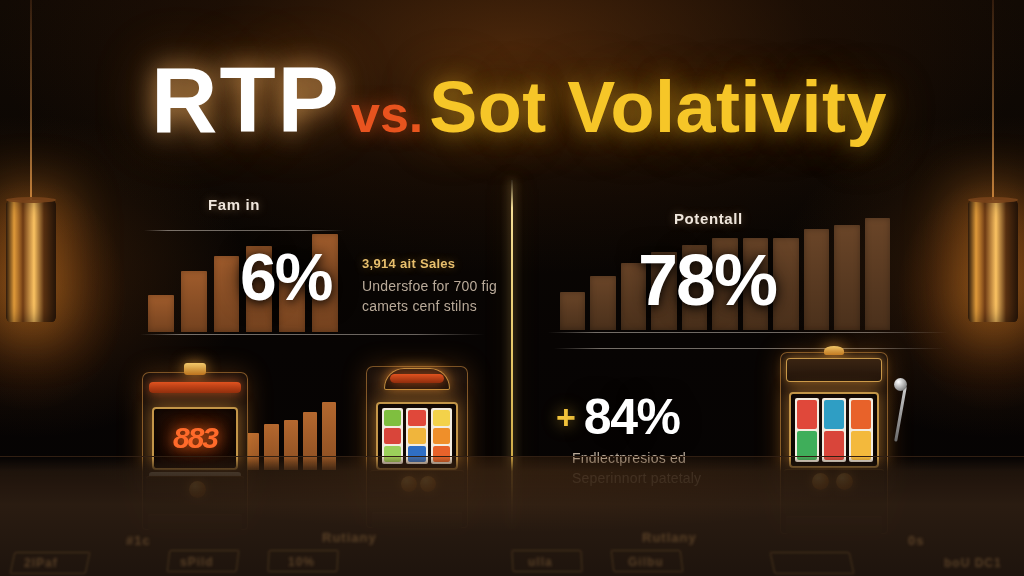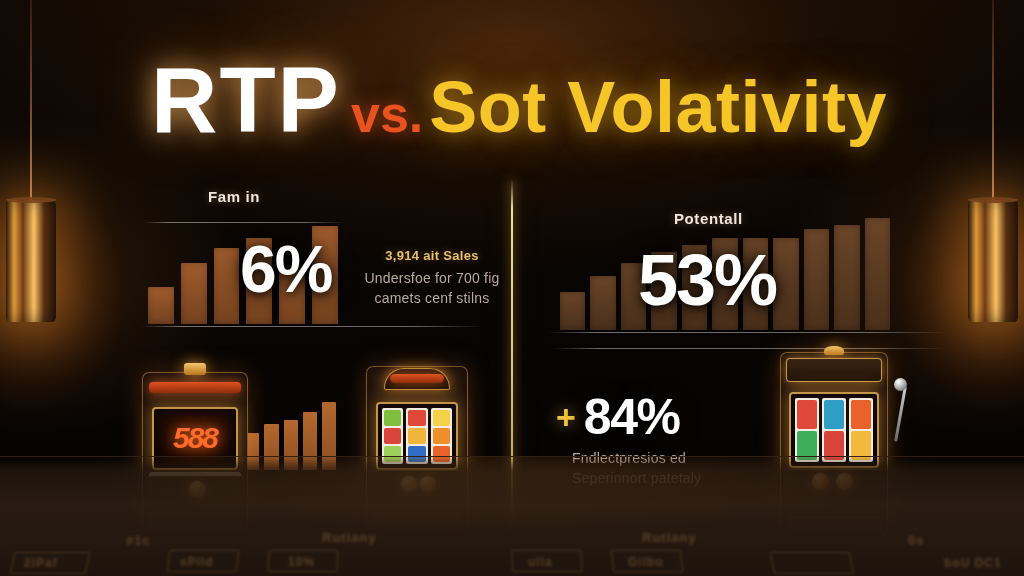--- a/index.html
+++ b/index.html
@@ -97,21 +97,21 @@
 
   
   #divider{
     position:absolute; left:511px; top:180px; width:2px; height:348px;
     background:linear-gradient(180deg, rgba(255,235,170,0.1) 0%, #f3dd96 8%, #e6c768 50%, #c9a33f 88%, rgba(180,140,60,0.1) 100%);
     box-shadow:0 0 10px rgba(246,205,110,0.75), 0 0 26px rgba(230,170,60,0.35);
   }
 
   
   .panel{ position:absolute; }
-  #panel-left { left:140px; top:188px; width:360px; height:300px;text-align:center; }
+  #panel-left { left:140px; top:196px; width:360px; height:300px; }
   #panel-right{ left:548px; top:196px; width:400px; height:300px; }
 
   .panel-heading{
     position:absolute; font-size:15px; font-weight:600; color:#efe6dc;
     letter-spacing:0.6px; text-shadow:0 0 10px rgba(255,210,150,0.35);
   }
   .rule{
     position:absolute; height:1px;
     background:linear-gradient(90deg, rgba(200,190,180,0.0) 0%, rgba(205,196,186,0.55) 12%, rgba(205,196,186,0.5) 80%, rgba(205,196,186,0.0) 100%);
   }
@@ -269,21 +269,21 @@
       <div class="bar" style="flex: 1 1 0px; height: 70%;"></div>
       <div class="bar" style="flex: 1 1 0px; height: 76%;"></div>
       <div class="bar" style="flex: 1 1 0px; height: 82%;"></div>
       <div class="bar" style="flex: 1 1 0px; height: 82%;"></div>
       <div class="bar" style="flex: 1 1 0px; height: 82%;"></div>
       <div class="bar" style="flex: 1 1 0px; height: 90%;"></div>
       <div class="bar" style="flex: 1 1 0px; height: 94%;"></div>
       <div class="bar" style="flex: 1 1 0px; height: 100%;"></div>
     </div>
 
-  <div class="big-stat" id="stat-right">53%</div>
+  <div class="big-stat" id="stat-right">78%</div>
 </div>
 
 <div id="stat-plus">
   <span class="plus">+</span>
   <span class="val">84%</span>
 </div>
 <div class="note" id="plus-note">
   <div class="note-body" id="plus-note-body">Fndlectpresios ed<br>Seperinnort patetaly</div>
 </div>
 
@@ -294,21 +294,21 @@
     <div class="bar" style="flex: 1 1 0px; height: 74%;"></div>
     <div class="bar" style="flex: 1 1 0px; height: 86%;"></div>
     <div class="bar" style="flex: 1 1 0px; height: 100%;"></div>
   </div>
 
 <div class="slot" id="slot-1" style="left:142px; top:372px; width:106px; height:158px;">
   <div class="cab"></div>
   <div class="topper" style="top:-9px; width:22px; height:12px;"></div>
   <div class="marquee" style="top:10px; height:11px;"></div>
   <div class="screen" style="left:9%; right:9%; top:22%; height:40%;">
-    <div class="sevens">588</div>
+    <div class="sevens">883</div>
   </div>
   <div class="marquee" style="top:63%; height:6px; background:linear-gradient(180deg,#e8e0cf,#b8ab92); box-shadow:none;"></div>
   <div class="base" style="height:24%;"></div>
   <div class="coin" style="left:44%; bottom:20%; width:17px; height:17px;"></div>
   <div class="legs"></div>
 </div>
 
 <div class="slot" id="slot-2" style="left:366px; top:366px; width:102px; height:162px;">
   <div class="cab"></div>
   <div class="topper" style="top:2px; width:66px; height:22px; border-radius:30px 30px 3px 3px; background:linear-gradient(180deg,#2a1a0d,#1a1008); border:1px solid rgba(240,180,80,0.75); box-shadow:0 0 14px rgba(255,170,60,0.6);"></div>

